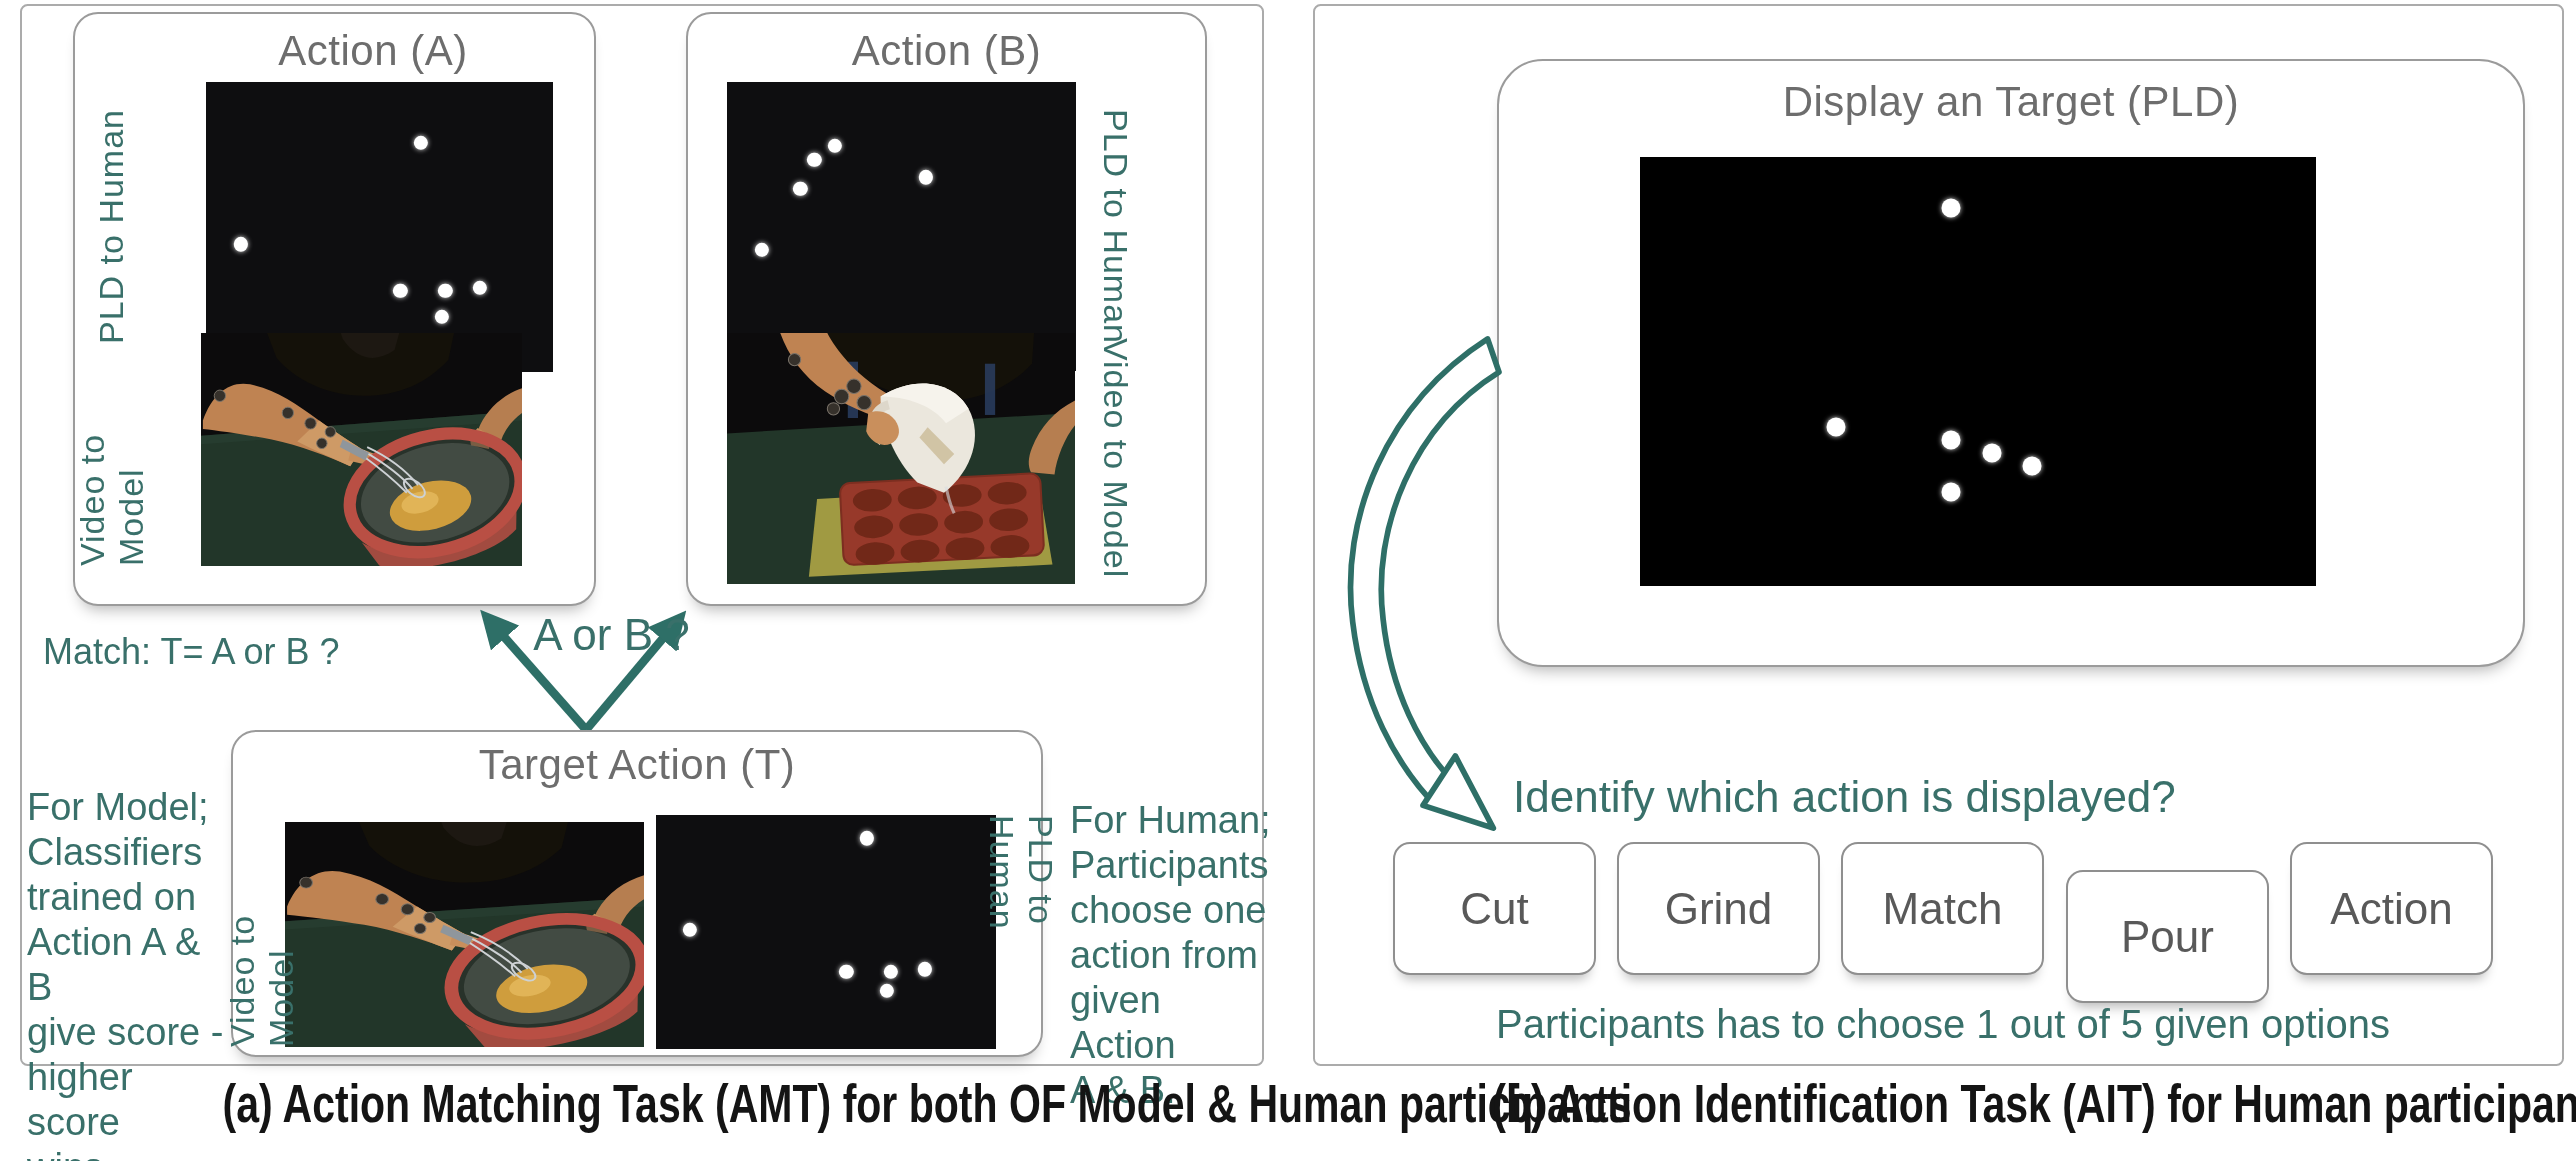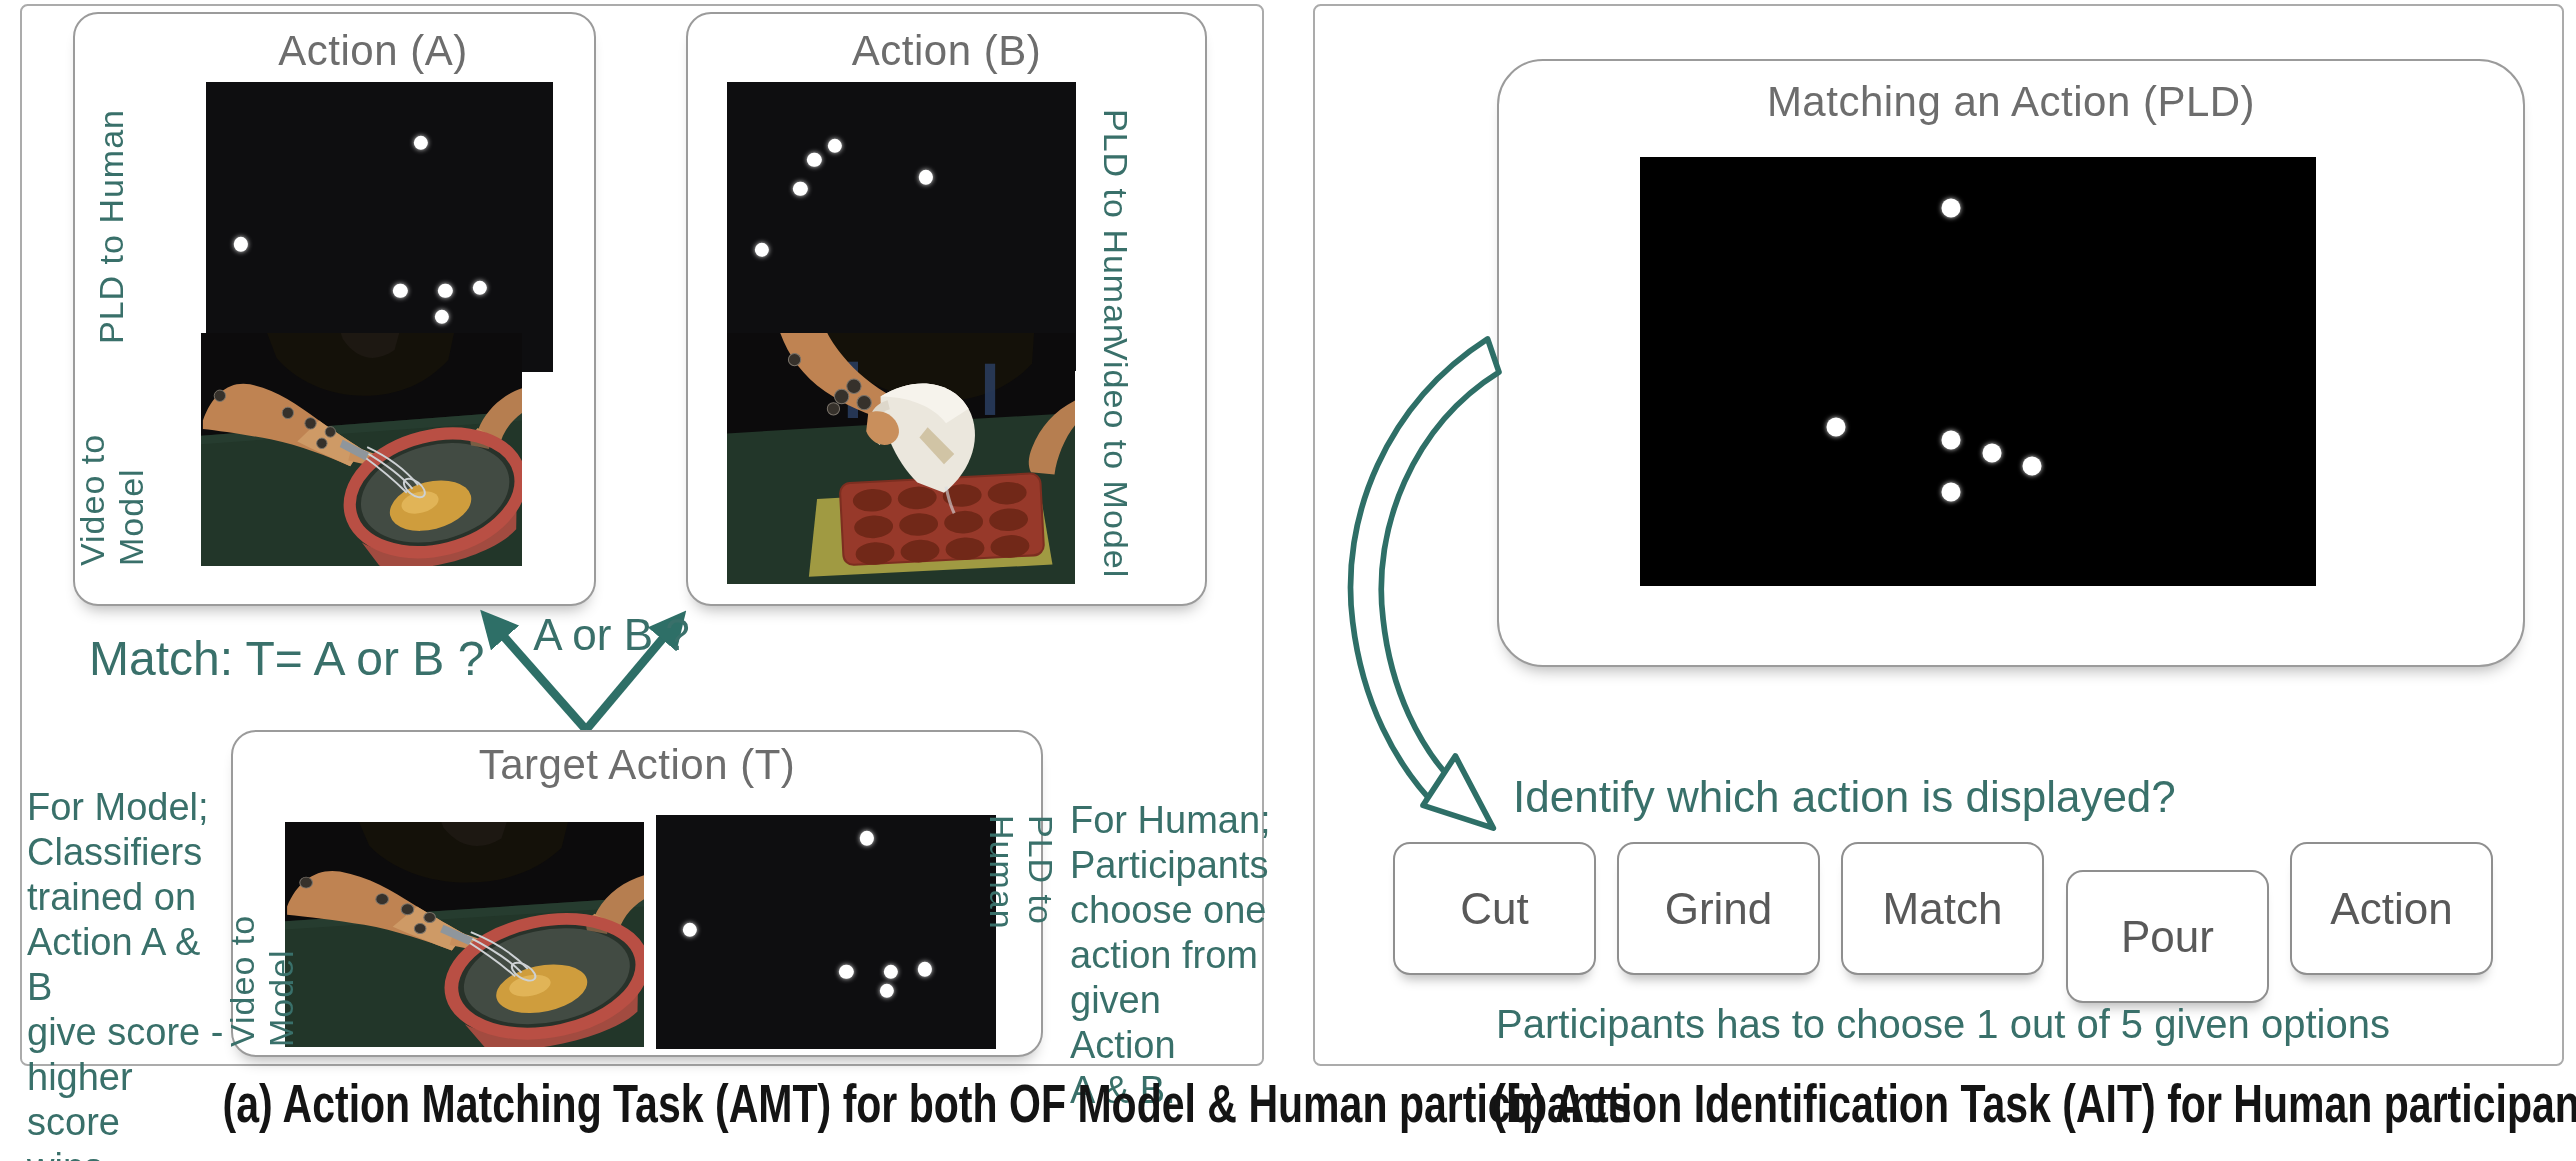--- a/index.html
+++ b/index.html
@@ -12,21 +12,21 @@
   .pld{position:absolute;background:#0e0e10;}
   .pld.deep{background:#000000;}
   .pld-dot{position:absolute;background:#ffffff;border-radius:50%;transform:translate(-50%,-50%);
            box-shadow:0 0 4.8px rgba(255,255,255,.85);}
   .video{position:absolute;}
   .video svg{display:block;width:100%;height:100%;}
   .vlabel{position:absolute;color:#39706a;font-size:34px;letter-spacing:1px;writing-mode:vertical-rl;
           text-orientation:mixed;display:flex;align-items:center;justify-content:center;}
   .vlabel.up{transform:rotate(180deg);}
   .teal{position:absolute;color:#39706a;}
-  .match{font-size:48px;margin-left:46px;}
+  .match{font-size:36px;}
   .aorb{font-size:44px;text-align:center;}
   .note{font-size:38px;line-height:45px;white-space:pre-line;}
   .question{font-size:44px;}
   .footnote{font-size:40px;text-align:center;}
   .caption{position:absolute;text-align:center;color:#141414;font-weight:bold;font-size:54px;}
   .caption>span{display:inline-block;transform:scaleX(0.76);transform-origin:50% 50%;white-space:nowrap;}
   .option-btn{position:absolute;width:203px;height:133px;background:#ffffff;border:2.9px solid #8f8f8f;
               border-radius:17px;color:#595959;font-size:44px;display:flex;align-items:center;justify-content:center;
               box-sizing:border-box;box-shadow:0 11.4px 11.4px -7.6px rgba(0,0,0,.28);cursor:pointer;}
   svg.overlay{position:absolute;overflow:visible;}
@@ -197,21 +197,21 @@
 given Action
 A &amp; B.</div>
 
   <div class="caption" style="left:0px;top:1072px;width:1330px;">
     <span>(a) Action Matching Task (AMT) for both OF Model &amp; Human participants</span>
   </div>
 
   <div class="outer" style="left:1313px;top:3.8px;width:1251px;height:1062px;"></div>
 
   <div class="box" style="left:1497px;top:59px;width:1028px;height:608px;border-radius:46px;"></div>
-  <div class="title" style="left:1497px;width:1028px;top:78px;">Matching an Action (PLD)</div>
+  <div class="title" style="left:1497px;width:1028px;top:78px;">Display an Target (PLD)</div>
   <div class="pld deep" style="left:1640px;top:157px;width:676px;height:429px;">
       <span class="pld-dot" style="left: 46%; top: 12%; width: 19px; height: 19px;"></span>
       <span class="pld-dot" style="left: 29%; top: 63%; width: 19px; height: 19px;"></span>
       <span class="pld-dot" style="left: 46%; top: 66%; width: 19px; height: 19px;"></span>
       <span class="pld-dot" style="left: 52%; top: 69%; width: 19px; height: 19px;"></span>
       <span class="pld-dot" style="left: 58%; top: 72%; width: 19px; height: 19px;"></span>
       <span class="pld-dot" style="left: 46%; top: 78%; width: 19px; height: 19px;"></span>
     </div>
 
   <svg class="overlay" style="left:1328px;top:318px;width:190px;height:532px;" viewBox="0 0 200 560">

